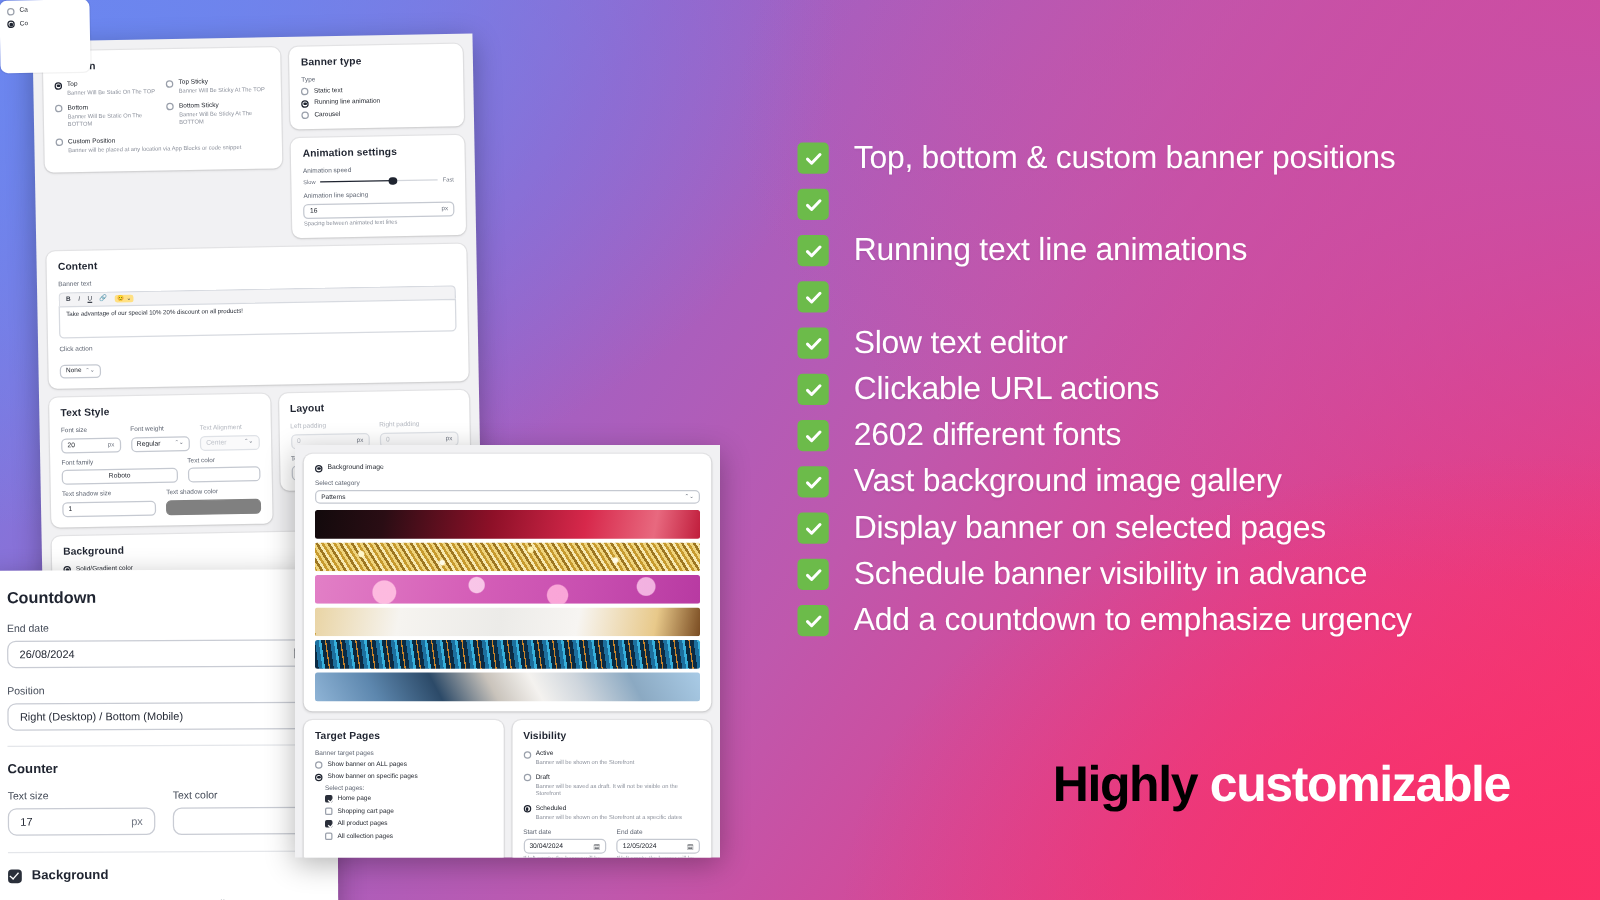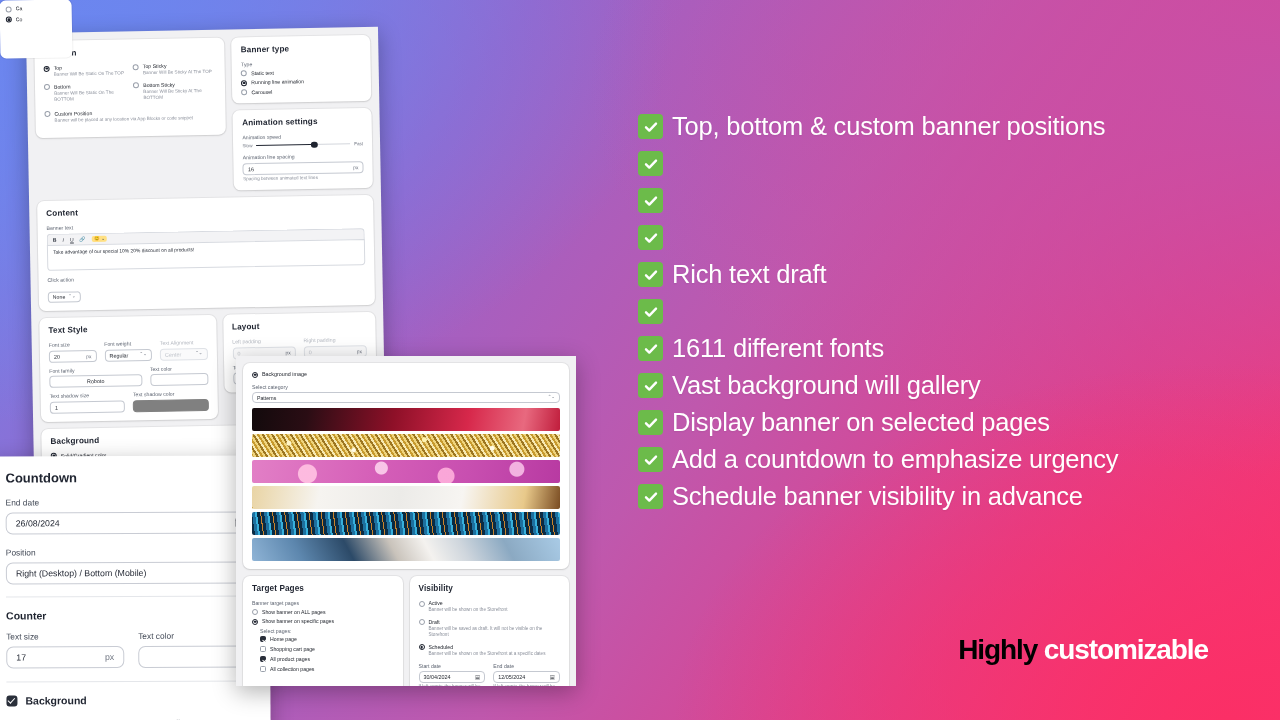--- a/index.html
+++ b/index.html
@@ -17,21 +17,21 @@
   
   .features {
     position: absolute;
     left: 638px;
     top: 108px;
     width: 600px;
   }
   .feature-row {
     display: flex;
     align-items: center;
-    gap: 9px;
+    gap: 20px;
     height: 37px;
   }
   .check-icon {
     width: 25px; height: 25px;
     border-radius: 4px;
     background: #6cbb4a;
     display: flex; align-items: center; justify-content: center;
     flex: none;
   }
   .check-icon svg { display: block; }
@@ -40,22 +40,22 @@
     font-size: 25.5px;
     letter-spacing: -0.2px;
     white-space: nowrap;
     text-shadow: 0 1px 2px rgba(0,0,0,0.07);
   }
 
   
   .tagline {
     position: absolute;
     right: 72px;
-    top: 634px;
-    font-size: 28px;
+    top: 606px;
+    font-size: 40px;
     font-weight: bold;
     letter-spacing: -1.1px;
     white-space: nowrap;
   }
   .tagline .dark { color: #000000; }
   .tagline .light { color: #ffffff; }
 
   
   .win {
     position: absolute;
@@ -648,81 +648,83 @@
           <path d="M3 8.3 L6.3 11.6 L13 4.6" stroke="#ffffff" stroke-width="2.4" fill="none" stroke-linecap="round" stroke-linejoin="round"></path>
         </svg>
       </span>
     </div>
     <div class="feature-row">
       <span class="check-icon" style="background: rgb(108, 187, 74);">
         <svg width="16" height="16" viewBox="0 0 16 16">
           <path d="M3 8.3 L6.3 11.6 L13 4.6" stroke="#ffffff" stroke-width="2.4" fill="none" stroke-linecap="round" stroke-linejoin="round"></path>
         </svg>
       </span>
-    </div>
-    <div class="feature-row">
-      <span class="check-icon" style="background: rgb(108, 187, 74);">
-        <svg width="16" height="16" viewBox="0 0 16 16">
-          <path d="M3 8.3 L6.3 11.6 L13 4.6" stroke="#ffffff" stroke-width="2.4" fill="none" stroke-linecap="round" stroke-linejoin="round"></path>
-        </svg>
-      </span>
-    </div>
-    <div class="feature-row">
-      <span class="check-icon" style="background: rgb(108, 187, 74);">
-        <svg width="16" height="16" viewBox="0 0 16 16">
-          <path d="M3 8.3 L6.3 11.6 L13 4.6" stroke="#ffffff" stroke-width="2.4" fill="none" stroke-linecap="round" stroke-linejoin="round"></path>
-        </svg>
-      </span>
-      <span class="feature-label">Rich text draft</span>
-    </div>
-    <div class="feature-row">
-      <span class="check-icon" style="background: rgb(108, 187, 74);">
-        <svg width="16" height="16" viewBox="0 0 16 16">
-          <path d="M3 8.3 L6.3 11.6 L13 4.6" stroke="#ffffff" stroke-width="2.4" fill="none" stroke-linecap="round" stroke-linejoin="round"></path>
-        </svg>
-      </span>
-    </div>
-    <div class="feature-row">
-      <span class="check-icon" style="background: rgb(108, 187, 74);">
-        <svg width="16" height="16" viewBox="0 0 16 16">
-          <path d="M3 8.3 L6.3 11.6 L13 4.6" stroke="#ffffff" stroke-width="2.4" fill="none" stroke-linecap="round" stroke-linejoin="round"></path>
-        </svg>
-      </span>
-      <span class="feature-label">1611 different fonts</span>
-    </div>
-    <div class="feature-row">
-      <span class="check-icon" style="background: rgb(108, 187, 74);">
-        <svg width="16" height="16" viewBox="0 0 16 16">
-          <path d="M3 8.3 L6.3 11.6 L13 4.6" stroke="#ffffff" stroke-width="2.4" fill="none" stroke-linecap="round" stroke-linejoin="round"></path>
-        </svg>
-      </span>
-      <span class="feature-label">Vast background will gallery</span>
+      <span class="feature-label">Running text line animations</span>
+    </div>
+    <div class="feature-row">
+      <span class="check-icon" style="background: rgb(108, 187, 74);">
+        <svg width="16" height="16" viewBox="0 0 16 16">
+          <path d="M3 8.3 L6.3 11.6 L13 4.6" stroke="#ffffff" stroke-width="2.4" fill="none" stroke-linecap="round" stroke-linejoin="round"></path>
+        </svg>
+      </span>
+    </div>
+    <div class="feature-row">
+      <span class="check-icon" style="background: rgb(108, 187, 74);">
+        <svg width="16" height="16" viewBox="0 0 16 16">
+          <path d="M3 8.3 L6.3 11.6 L13 4.6" stroke="#ffffff" stroke-width="2.4" fill="none" stroke-linecap="round" stroke-linejoin="round"></path>
+        </svg>
+      </span>
+      <span class="feature-label">Slow text editor</span>
+    </div>
+    <div class="feature-row">
+      <span class="check-icon" style="background: rgb(108, 187, 74);">
+        <svg width="16" height="16" viewBox="0 0 16 16">
+          <path d="M3 8.3 L6.3 11.6 L13 4.6" stroke="#ffffff" stroke-width="2.4" fill="none" stroke-linecap="round" stroke-linejoin="round"></path>
+        </svg>
+      </span>
+      <span class="feature-label">Clickable URL actions</span>
+    </div>
+    <div class="feature-row">
+      <span class="check-icon" style="background: rgb(108, 187, 74);">
+        <svg width="16" height="16" viewBox="0 0 16 16">
+          <path d="M3 8.3 L6.3 11.6 L13 4.6" stroke="#ffffff" stroke-width="2.4" fill="none" stroke-linecap="round" stroke-linejoin="round"></path>
+        </svg>
+      </span>
+      <span class="feature-label">2602 different fonts</span>
+    </div>
+    <div class="feature-row">
+      <span class="check-icon" style="background: rgb(108, 187, 74);">
+        <svg width="16" height="16" viewBox="0 0 16 16">
+          <path d="M3 8.3 L6.3 11.6 L13 4.6" stroke="#ffffff" stroke-width="2.4" fill="none" stroke-linecap="round" stroke-linejoin="round"></path>
+        </svg>
+      </span>
+      <span class="feature-label">Vast background image gallery</span>
     </div>
     <div class="feature-row">
       <span class="check-icon" style="background: rgb(108, 187, 74);">
         <svg width="16" height="16" viewBox="0 0 16 16">
           <path d="M3 8.3 L6.3 11.6 L13 4.6" stroke="#ffffff" stroke-width="2.4" fill="none" stroke-linecap="round" stroke-linejoin="round"></path>
         </svg>
       </span>
       <span class="feature-label">Display banner on selected pages</span>
     </div>
     <div class="feature-row">
       <span class="check-icon" style="background: rgb(108, 187, 74);">
         <svg width="16" height="16" viewBox="0 0 16 16">
           <path d="M3 8.3 L6.3 11.6 L13 4.6" stroke="#ffffff" stroke-width="2.4" fill="none" stroke-linecap="round" stroke-linejoin="round"></path>
         </svg>
       </span>
+      <span class="feature-label">Schedule banner visibility in advance</span>
+    </div>
+    <div class="feature-row">
+      <span class="check-icon" style="background: rgb(108, 187, 74);">
+        <svg width="16" height="16" viewBox="0 0 16 16">
+          <path d="M3 8.3 L6.3 11.6 L13 4.6" stroke="#ffffff" stroke-width="2.4" fill="none" stroke-linecap="round" stroke-linejoin="round"></path>
+        </svg>
+      </span>
       <span class="feature-label">Add a countdown to emphasize urgency</span>
-    </div>
-    <div class="feature-row">
-      <span class="check-icon" style="background: rgb(108, 187, 74);">
-        <svg width="16" height="16" viewBox="0 0 16 16">
-          <path d="M3 8.3 L6.3 11.6 L13 4.6" stroke="#ffffff" stroke-width="2.4" fill="none" stroke-linecap="round" stroke-linejoin="round"></path>
-        </svg>
-      </span>
-      <span class="feature-label">Schedule banner visibility in advance</span>
     </div>
   </div>
 
 <div class="tagline">
   <span class="dark">Highly</span>
   <span class="light">customizable</span>
 </div>
 
 </body></html>

